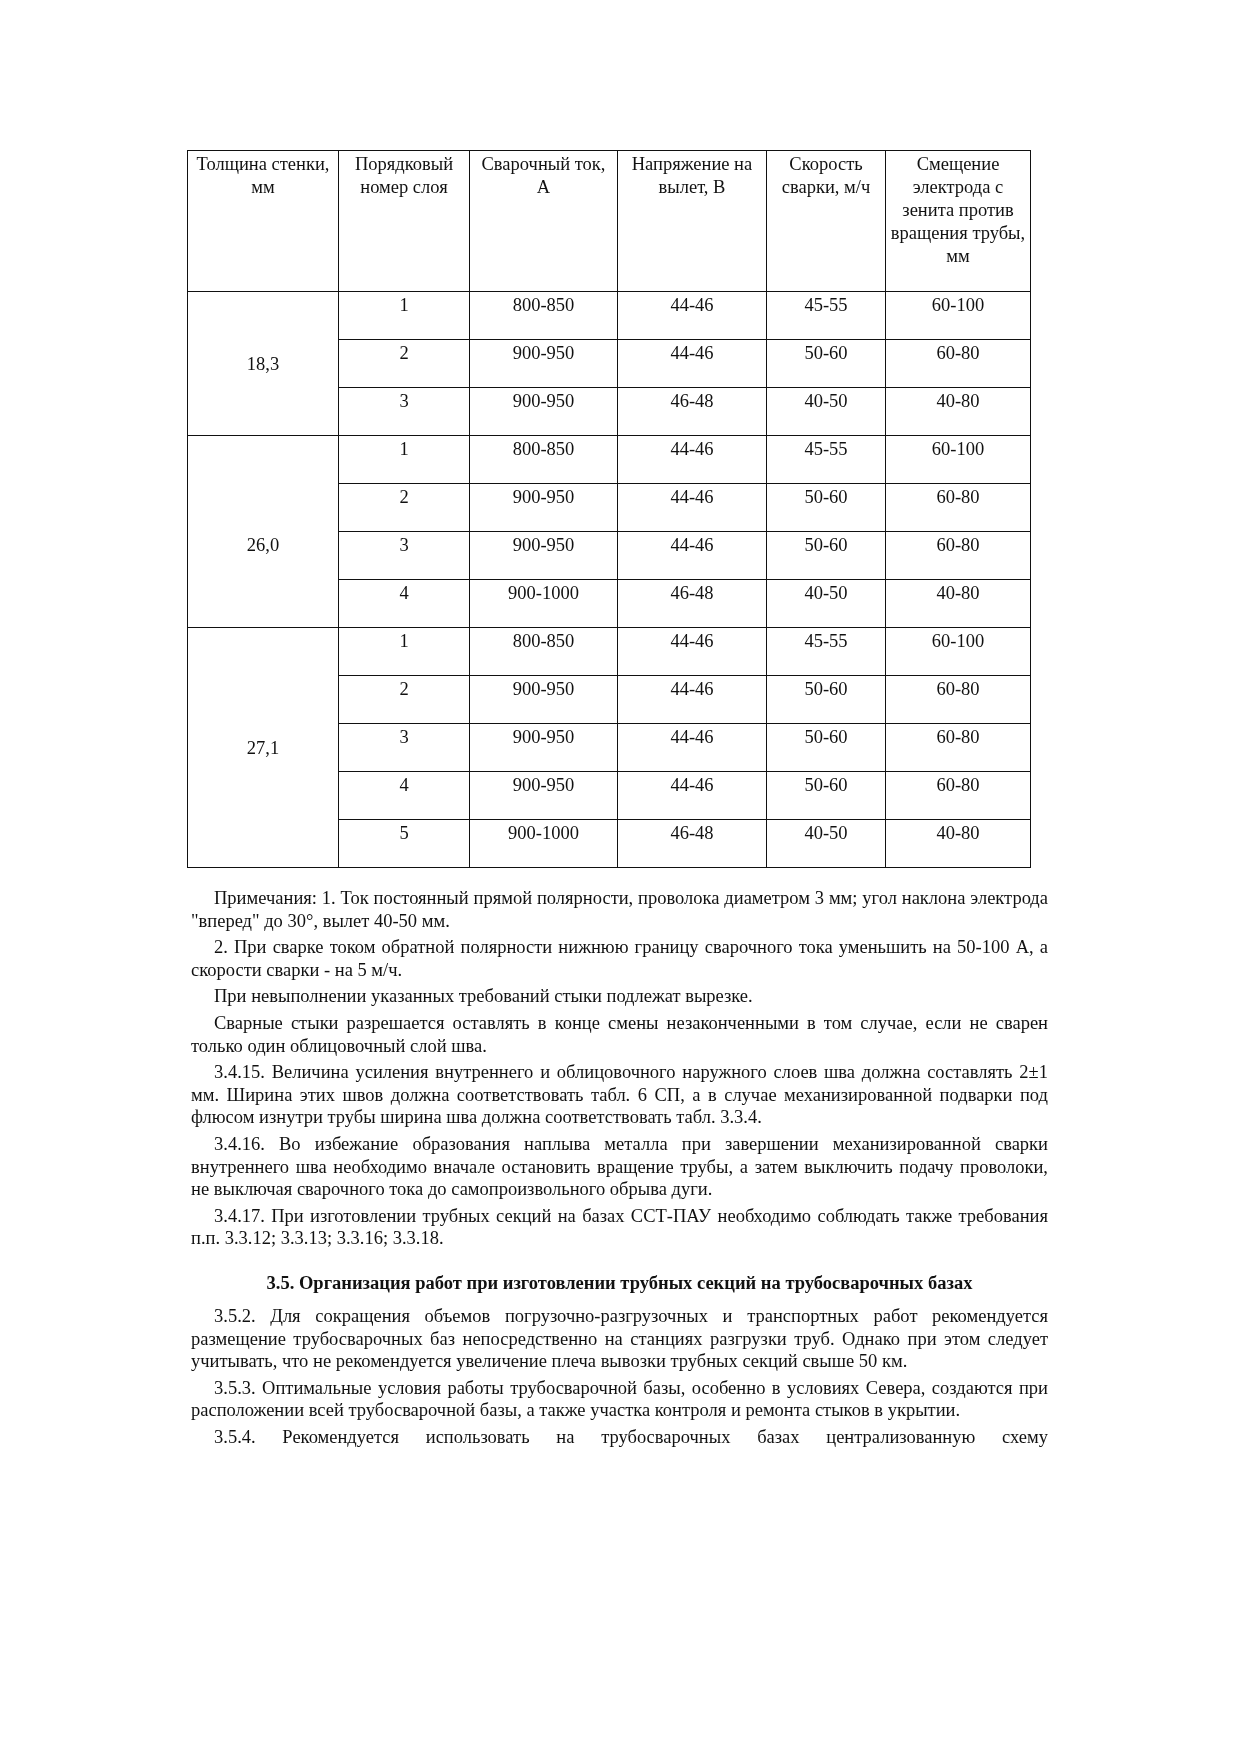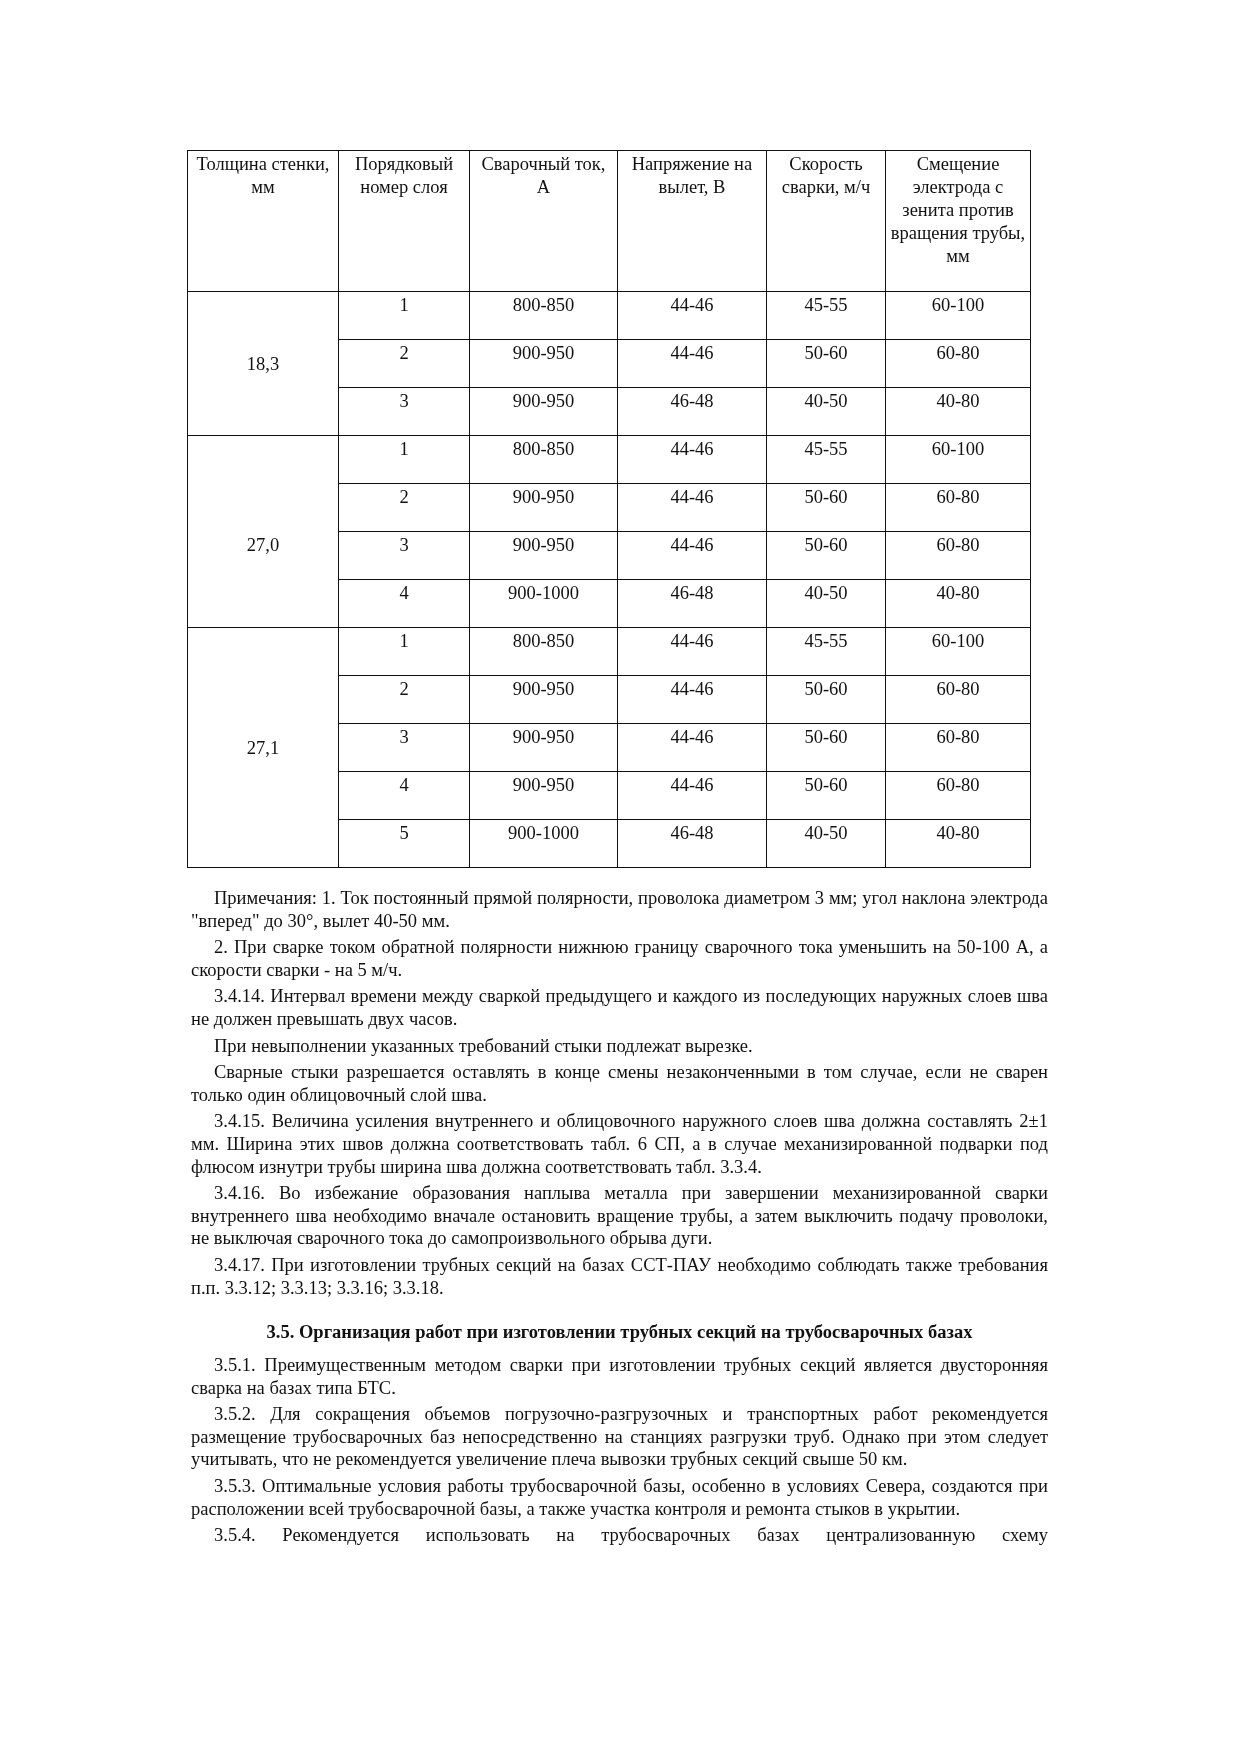--- a/index.html
+++ b/index.html
@@ -51,21 +51,21 @@
       </tr>
       <tr class="row">
         <td>3</td>
         <td>900-950</td>
         <td>46-48</td>
         <td>40-50</td>
         <td>40-80</td>
       </tr>
 
       <tr class="row">
-        <td rowspan="4" class="thick" style="vertical-align:top;padding-top:28px;">27,0</td>
+        <td rowspan="4" class="thick" style="vertical-align:top;padding-top:28px;">26,0</td>
         <td>1</td>
         <td>800-850</td>
         <td>44-46</td>
         <td>45-55</td>
         <td>60-100</td>
       </tr>
       <tr class="row">
         <td>2</td>
         <td>900-950</td>
         <td>44-46</td>
@@ -122,25 +122,23 @@
         <td>46-48</td>
         <td>40-50</td>
         <td>40-80</td>
       </tr>
     </tbody>
   </table>
 
   <div class="text">
     <p>Примечания: 1. Ток постоянный прямой полярности, проволока диаметром 3 мм; угол наклона электрода "вперед" до 30°, вылет 40-50 мм.</p>
     <p>2. При сварке током обратной полярности нижнюю границу сварочного тока уменьшить на 50-100 А, а скорости сварки - на 5 м/ч.</p>
-    <p>3.4.14. Интервал времени между сваркой предыдущего и каждого из последующих наружных слоев шва не должен превышать двух часов.</p>
     <p>При невыполнении указанных требований стыки подлежат вырезке.</p>
     <p>Сварные стыки разрешается оставлять в конце смены незаконченными в том случае, если не сварен только один облицовочный слой шва.</p>
     <p>3.4.15. Величина усиления внутреннего и облицовочного наружного слоев шва должна составлять 2±1 мм. Ширина этих швов должна соответствовать табл. 6 СП, а в случае механизированной подварки под флюсом изнутри трубы ширина шва должна соответствовать табл. 3.3.4.</p>
     <p>3.4.16. Во избежание образования наплыва металла при завершении механизированной сварки внутреннего шва необходимо вначале остановить вращение трубы, а затем выключить подачу проволоки, не выключая сварочного тока до самопроизвольного обрыва дуги.</p>
     <p>3.4.17. При изготовлении трубных секций на базах ССТ-ПАУ необходимо соблюдать также требования п.п. 3.3.12; 3.3.13; 3.3.16; 3.3.18.</p>
     <h2>3.5. Организация работ при изготовлении трубных секций на трубосварочных базах</h2>
-    <p>3.5.1. Преимущественным методом сварки при изготовлении трубных секций является двусторонняя сварка на базах типа БТС.</p>
     <p>3.5.2. Для сокращения объемов погрузочно-разгрузочных и транспортных работ рекомендуется размещение трубосварочных баз непосредственно на станциях разгрузки труб. Однако при этом следует учитывать, что не рекомендуется увеличение плеча вывозки трубных секций свыше 50 км.</p>
     <p>3.5.3. Оптимальные условия работы трубосварочной базы, особенно в условиях Севера, создаются при расположении всей трубосварочной базы, а также участка контроля и ремонта стыков в укрытии.</p>
     <p style="text-align-last: justify;">3.5.4. Рекомендуется использовать на трубосварочных базах централизованную схему</p>
   </div>
 </div>
 
 </body></html>

